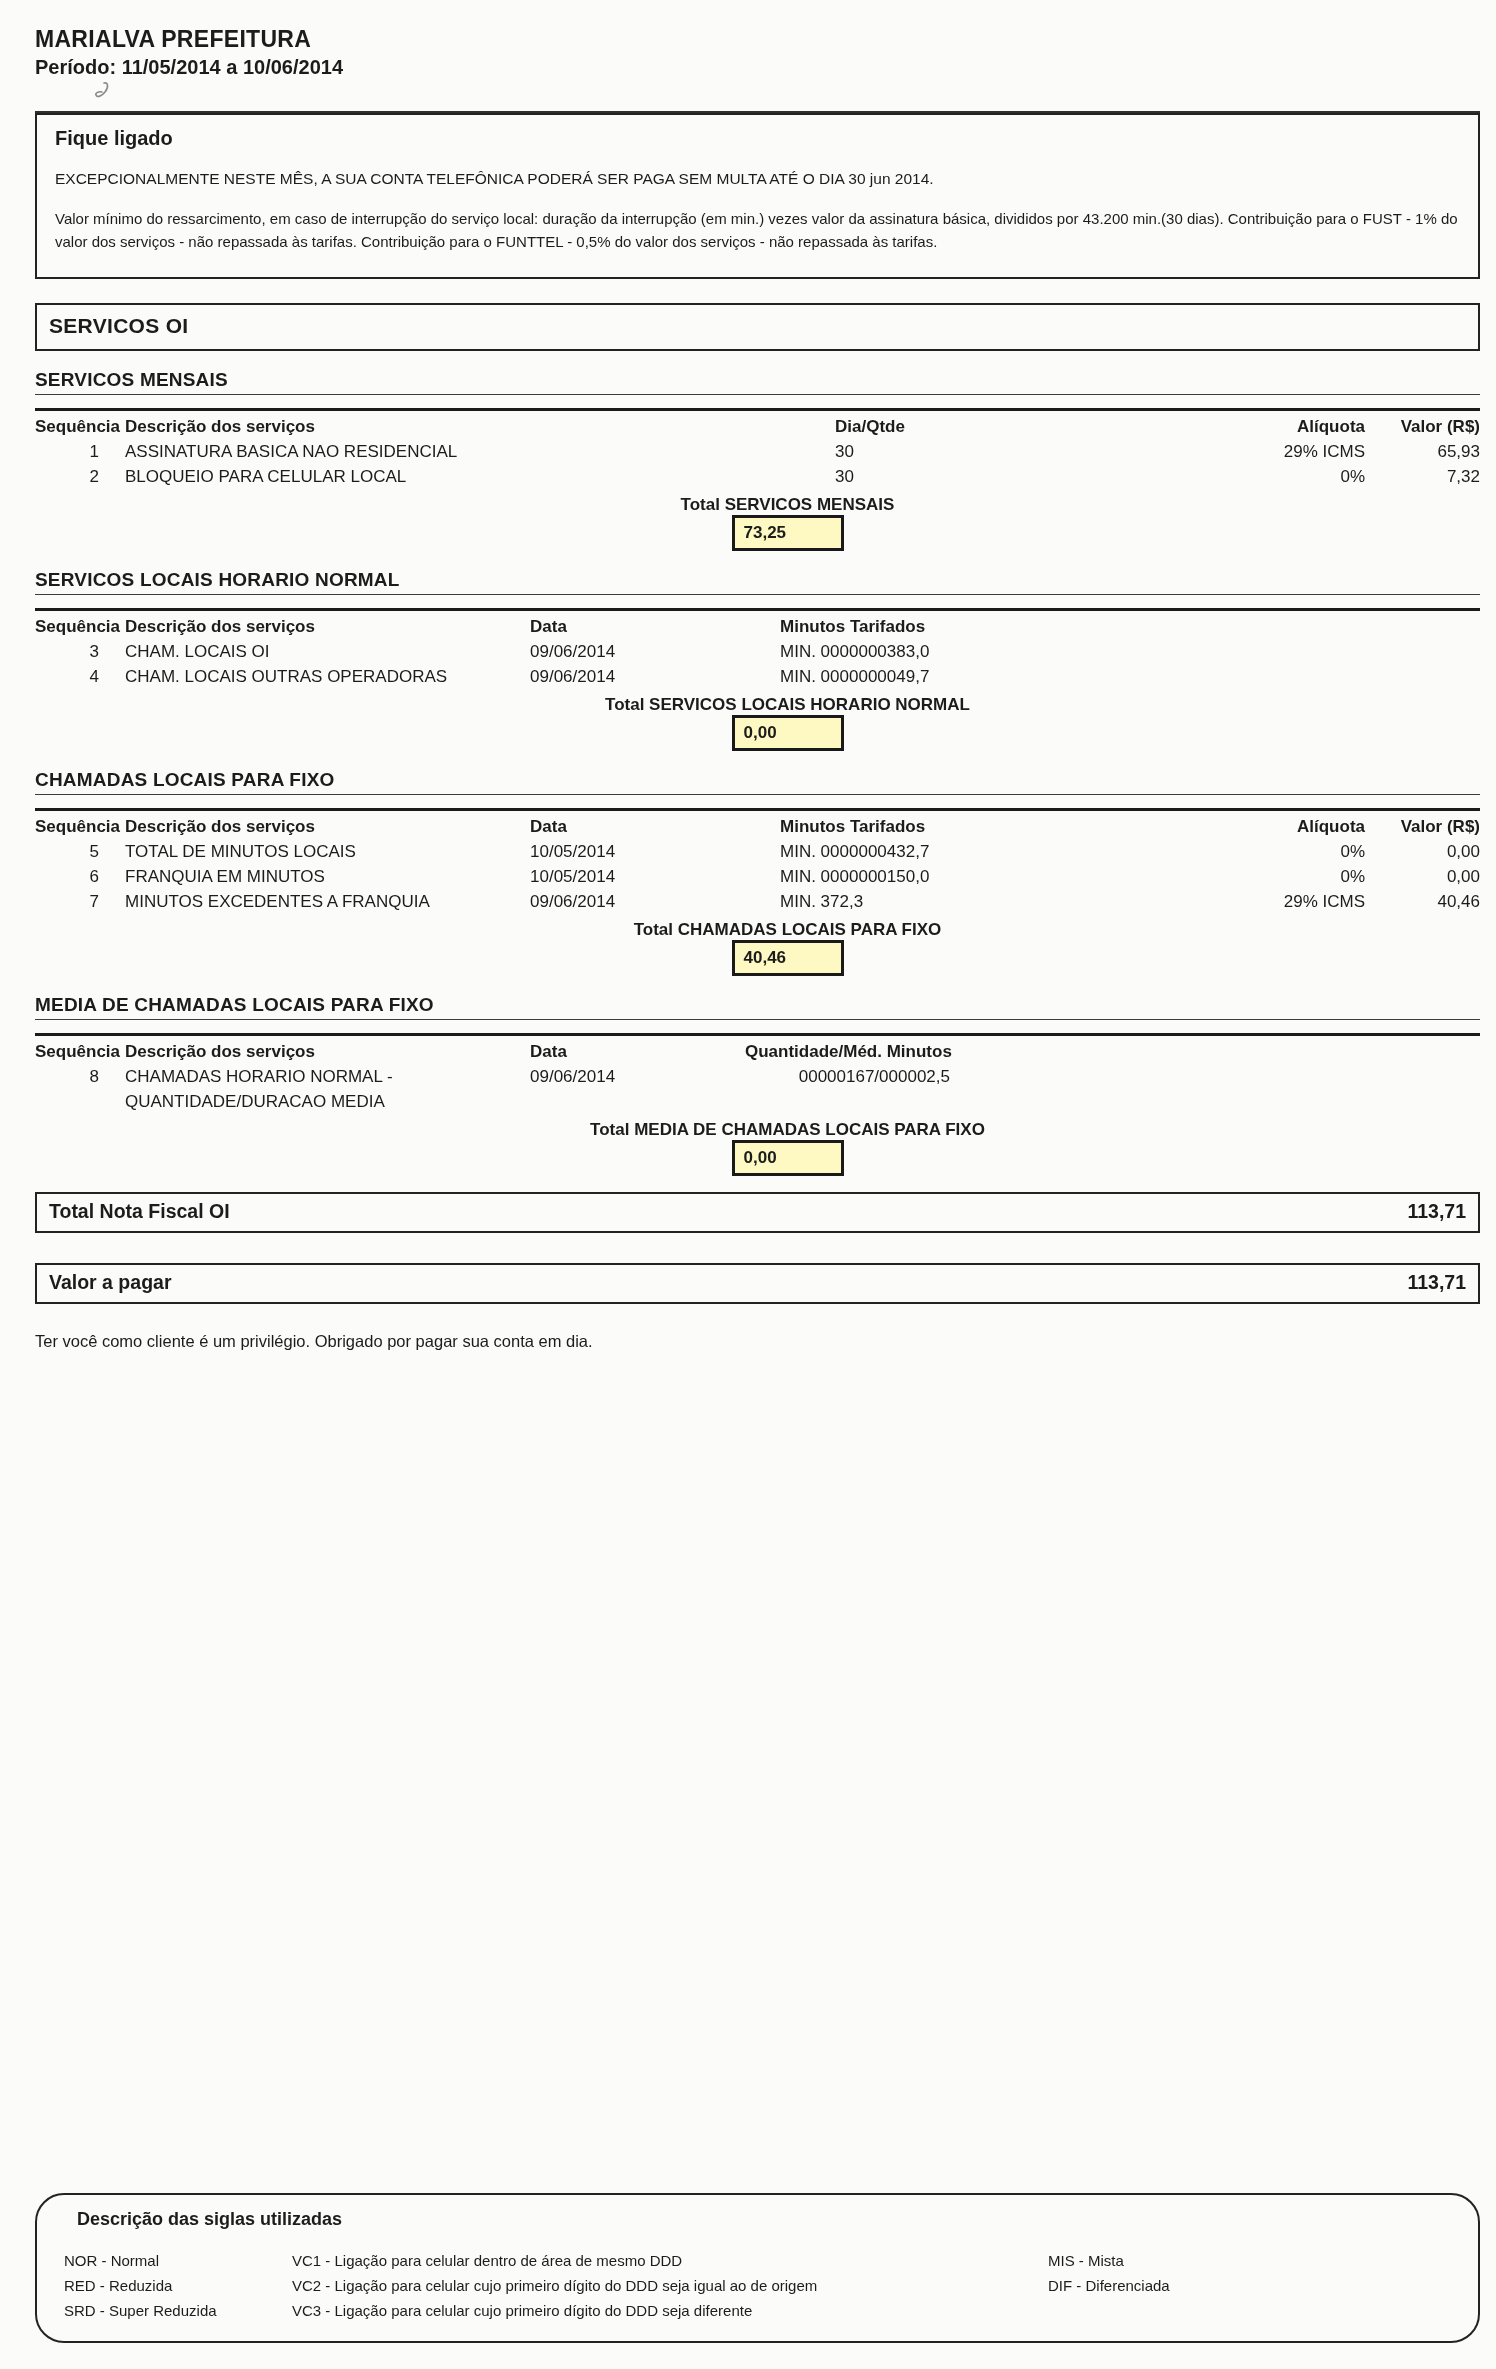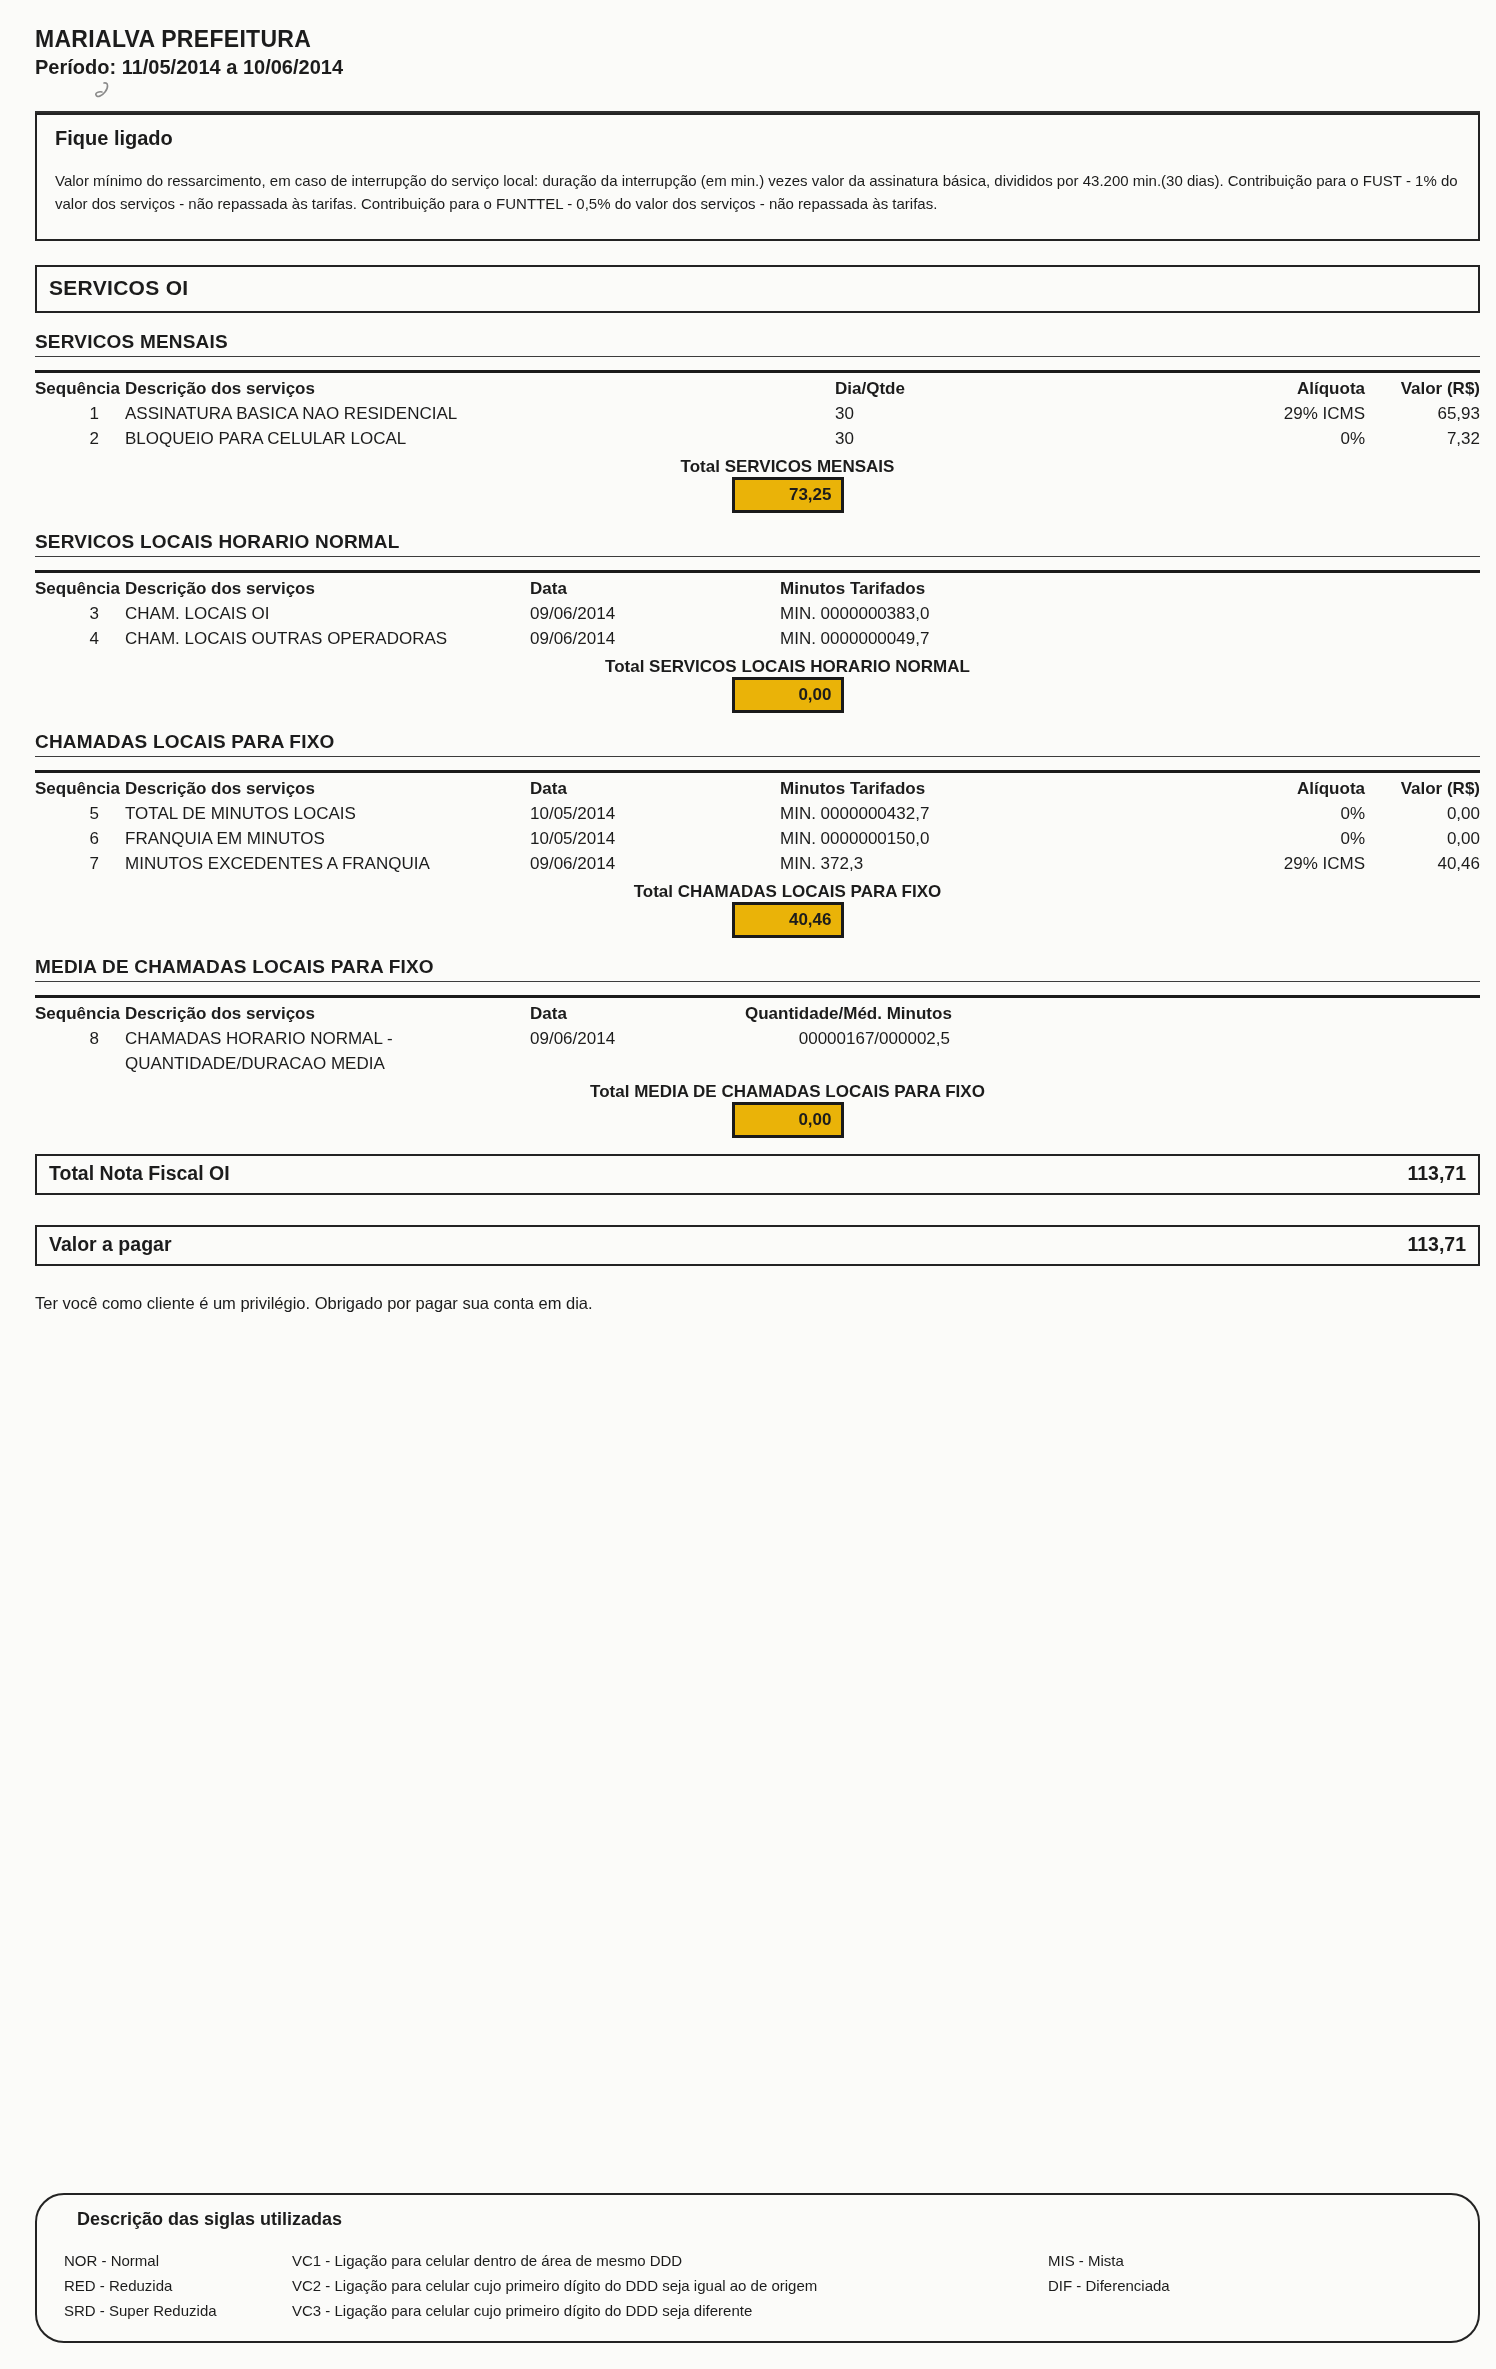--- a/index.html
+++ b/index.html
@@ -35,21 +35,21 @@
   .grid-b { grid-template-columns: 90px 405px 250px 335px 250px 115px; }
   .grid-c { grid-template-columns: 90px 405px 215px 205px 1fr; }
   .c { white-space: nowrap; }
   .seq-h { text-align: left; }
   .seq { text-align: right; padding-right: 26px; box-sizing: border-box; }
   .right { text-align: right; }
   .desc2 { grid-column: 2; }
 
   .total-row { display: flex; justify-content: space-between; align-items: center; margin: 6px 0 2px; padding-left: 60px; min-height: 38px; flex-direction: column; }
   .total-label { font-weight: bold; font-size: 17px; }
-  .total-box { border: 3px solid #1a1a1a; min-width: 112px; box-sizing: border-box; text-align: right; padding: 5px 9px; font-weight: bold; font-size: 17px; background: #eab308; }
+  .total-box { border: 3px solid #1a1a1a; min-width: 112px; box-sizing: border-box; text-align: left; padding: 5px 9px; font-weight: bold; font-size: 17px; background: #fef9c3; }
 
   
   .summary-box { display: flex; justify-content: space-between; align-items: center; padding: 6px 12px 8px; margin-top: 16px; font-weight: bold; }
   .summary-box .lab { font-size: 19.5px; }
   .summary-box .val { font-size: 19.5px; }
   .summary-box.second { margin-top: 30px; }
   .closing { margin-top: 28px; font-size: 16.5px; }
 
   
   .siglas-box { position: absolute; left: 35px; right: 16px; top: 2193px; padding: 14px 0 18px 27px; border-radius: 29px; }
@@ -66,20 +66,21 @@
   <div class="doc-period">Período: 11/05/2014 a 10/06/2014</div>
   <div class="handmark">
     <svg width="26" height="20" viewBox="0 0 26 20">
         <path d="M14 2 C18 1, 19 6, 15 11 C12 15, 7 17, 6 14 C5 12, 9 10, 12 11" fill="none" stroke="#8a8a8a" stroke-width="1.6" stroke-linecap="round"></path>
       </svg>
   </div>
   <hr class="top-rule">
 
   <div class="box notice-box">
     <div class="notice-title">Fique ligado</div>
+    <div class="notice-line1">EXCEPCIONALMENTE NESTE MÊS, A SUA CONTA TELEFÔNICA PODERÁ SER PAGA SEM MULTA ATÉ O DIA 30 jun 2014.</div>
     <div class="notice-line2">Valor mínimo do ressarcimento, em caso de interrupção do serviço local: duração da interrupção (em min.) vezes valor da assinatura básica, divididos por 43.200 min.(30 dias). Contribuição para o FUST - 1% do valor dos serviços - não repassada às tarifas.  Contribuição para o FUNTTEL - 0,5% do valor dos serviços - não repassada às tarifas.</div>
   </div>
 
   <div class="box provider-box">SERVICOS OI</div>
 
   <section>
     <div class="sec-title">SERVICOS MENSAIS</div>
     <div class="thead grid-a">
       <span class="c seq-h">Sequência</span>
       <span class="c">Descrição dos serviços</span>

